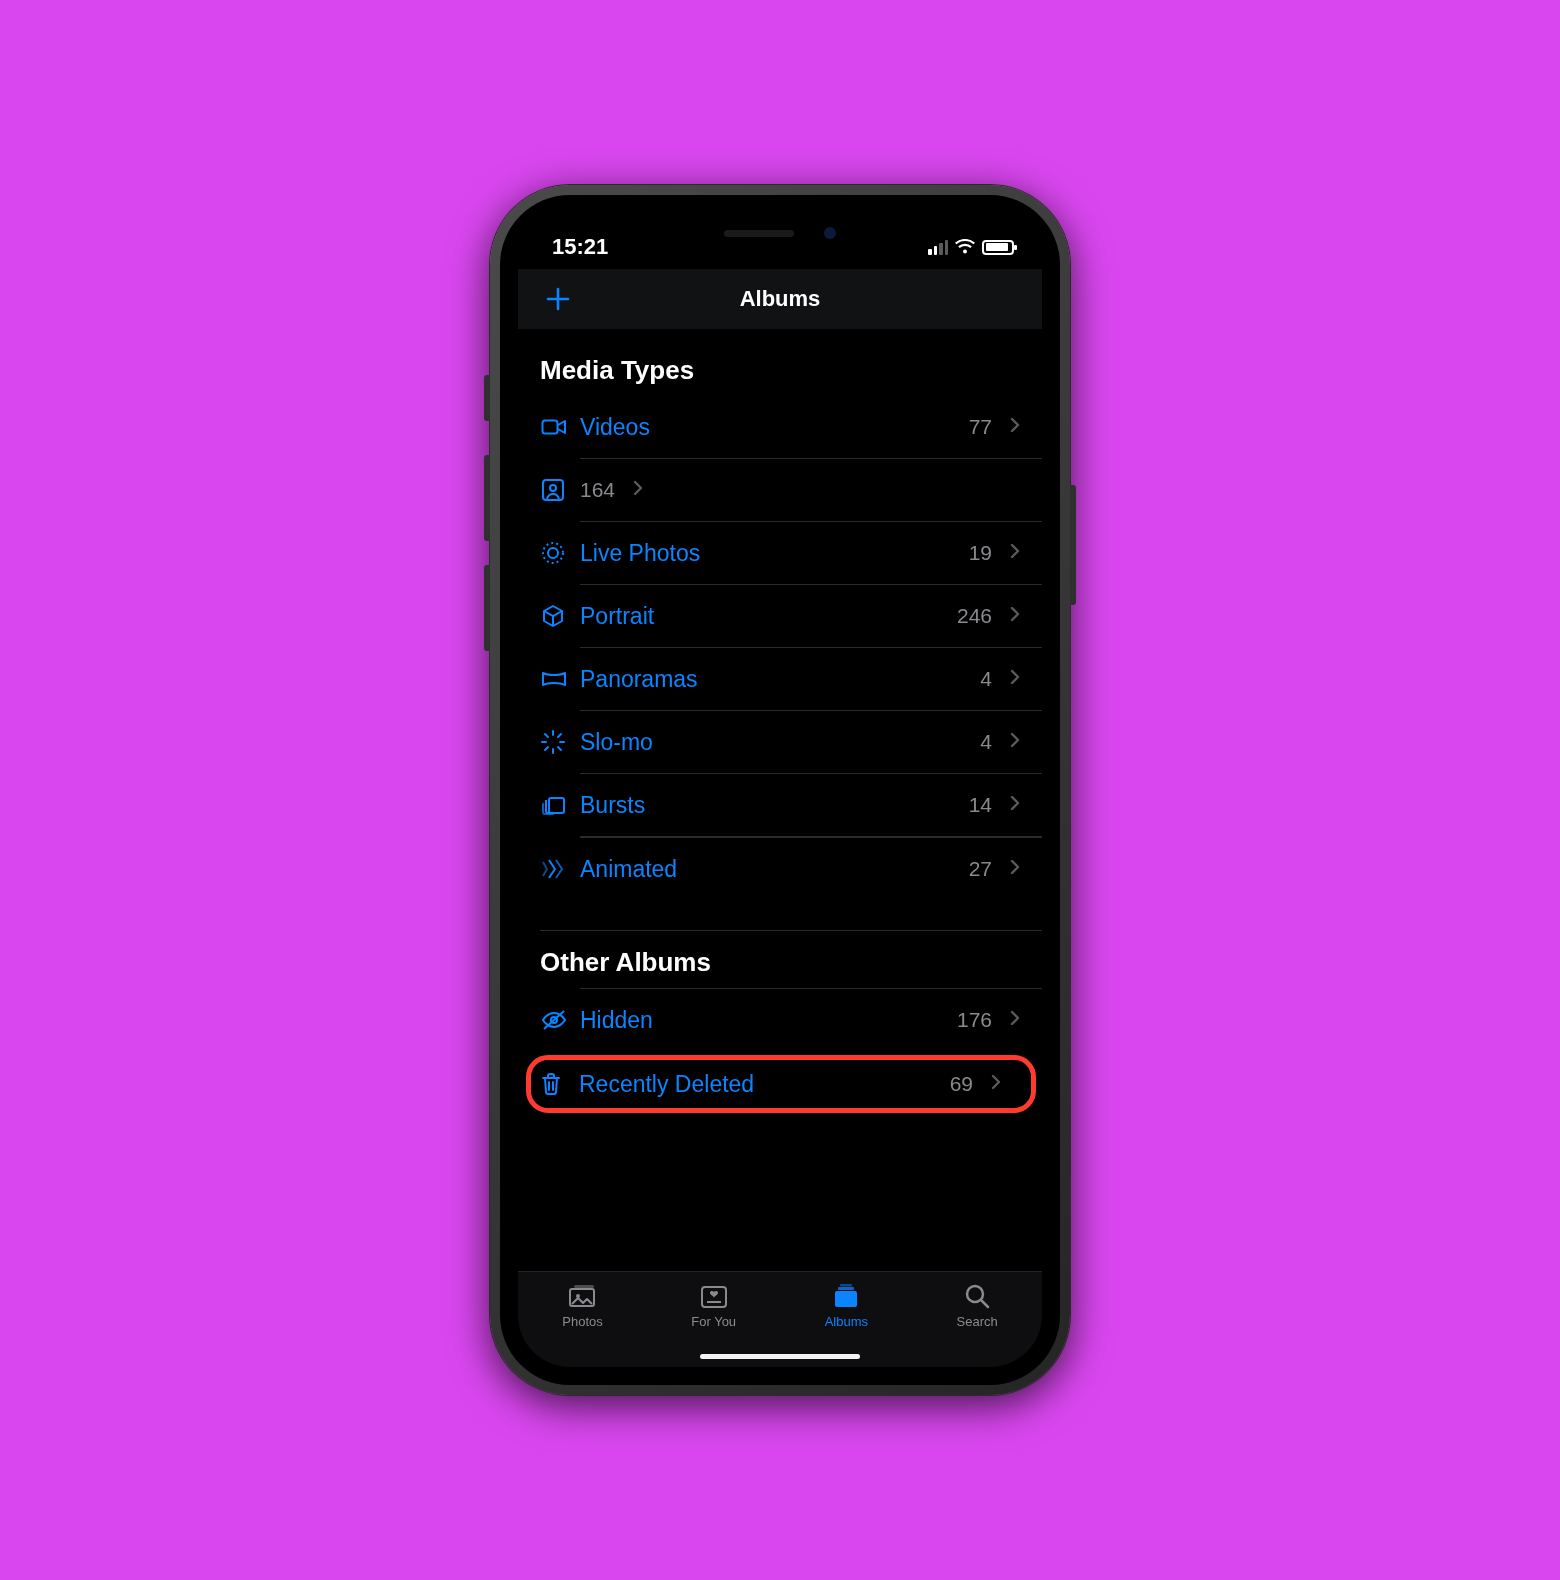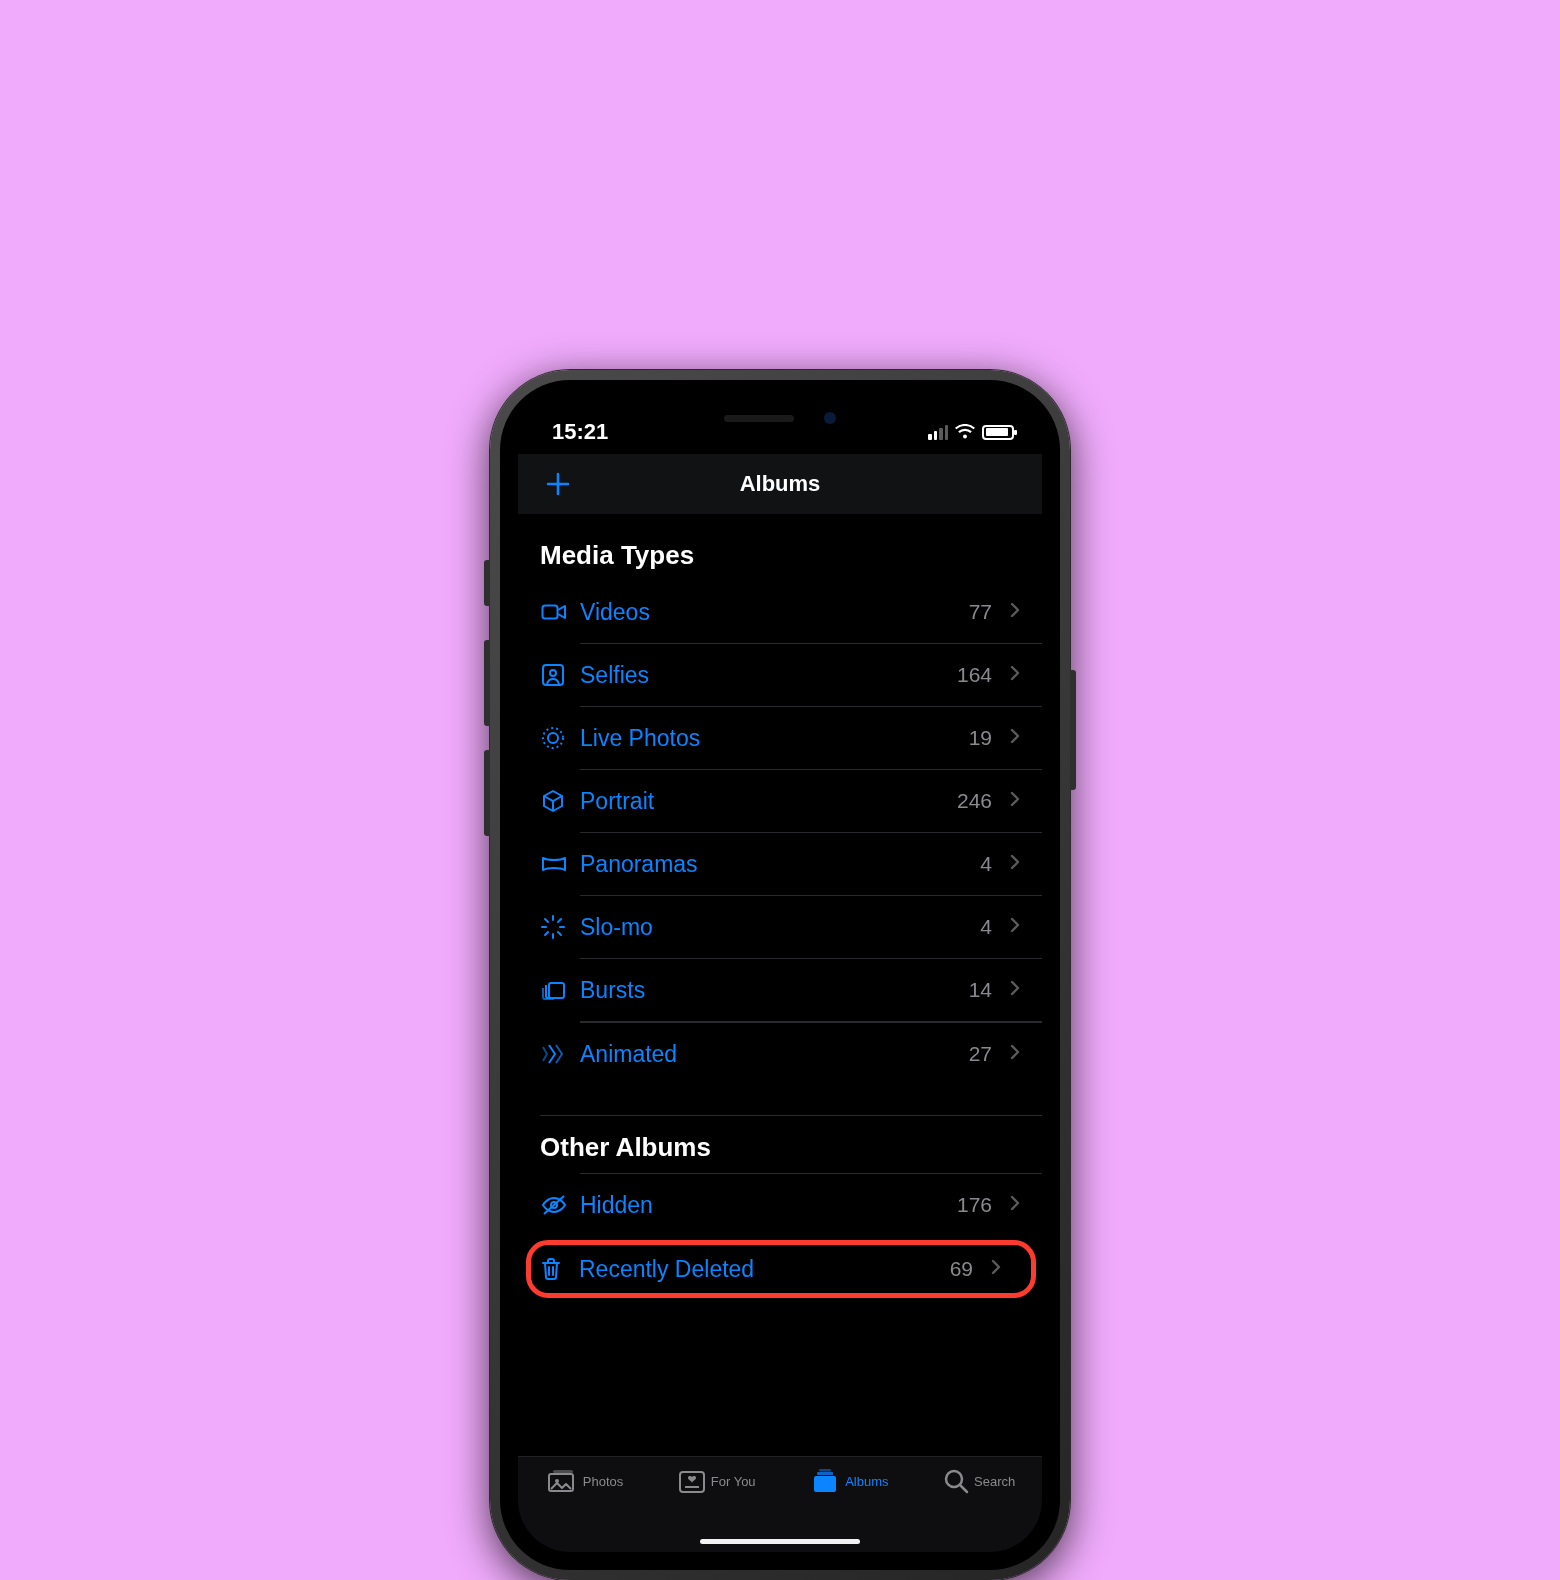--- a/index.html
+++ b/index.html
@@ -1,17 +1,17 @@
 <!DOCTYPE html>
 <html><head>
 <meta charset="utf-8">
 <style>
   * { margin: 0; padding: 0; box-sizing: border-box; font-family: -apple-system, "SF Pro Text", "Helvetica Neue", Arial, sans-serif; }
   html, body { width: 1560px; height: 1580px; background: #000; }
-  .stage { width: 1560px; height: 1580px; background: #f0abfc; display: flex; align-items: flex-end; justify-content: center; }
+  .stage { width: 1560px; height: 1580px; background: #d946ef; display: flex; align-items: center; justify-content: center; }
 
   
   .phone {
     position: relative;
     width: 580px;
     height: 1210px;
     border-radius: 80px;
     background: linear-gradient(135deg,#4a4a4a,#252525);
     padding: 10px;
     box-shadow: 0 0 0 1px #2b2b2b, 0 10px 40px rgba(0,0,0,.7);
@@ -99,21 +99,21 @@
     border-radius:22px;
     padding:0 8px 0 8px;
   }
   .highlight-wrap .row{height:48px;}
 
   
   .tab-bar{
     height:96px; background:#0e0e10; border-top:1px solid #232326;
     display:flex; align-items:flex-start; justify-content:space-around; padding-top:10px;
   }
-  .tab{display:flex;flex-direction:row;align-items:center;gap:4px;color:#8a8a8e;font-size:13px;}
+  .tab{display:flex;flex-direction:column;align-items:center;gap:4px;color:#8a8a8e;font-size:13px;}
   .tab.active{color:#0b84ff;}
   .tab svg{display:block}
 
   .home-indicator{position:absolute;bottom:8px;left:50%;transform:translateX(-50%);width:160px;height:5px;background:#fff;border-radius:3px;opacity:.95;}
 
 </style>
 </head>
 <body>
 
 <div class="stage">
@@ -181,21 +181,20 @@
               <div class="sep"></div>
 
             <div class="row">
               <span class="icon">
                   <svg width="26" height="26" viewBox="0 0 26 26" fill="none">
                     <rect x="3" y="3" width="20" height="20" rx="3" stroke="#0b84ff" stroke-width="2"></rect>
                     <circle cx="13" cy="11" r="3" stroke="#0b84ff" stroke-width="2"></circle>
                     <path d="M7 22c1-4 3.5-5 6-5s5 1 6 5" stroke="#0b84ff" stroke-width="2"></path>
                   </svg>
                 </span>
-              <span class="label">Selfies</span>
               <span class="row-right">
                   <span class="count">164</span>
                   <span class="chev"><svg width="10" height="16" viewBox="0 0 10 16">
                       <path d="M2 2l6 6-6 6" stroke="#5b5b5e" stroke-width="2.4" fill="none" stroke-linecap="round" stroke-linejoin="round"></path>
                     </svg></span>
                 </span>
             </div>
               <div class="sep"></div>
 
             <div class="row">

